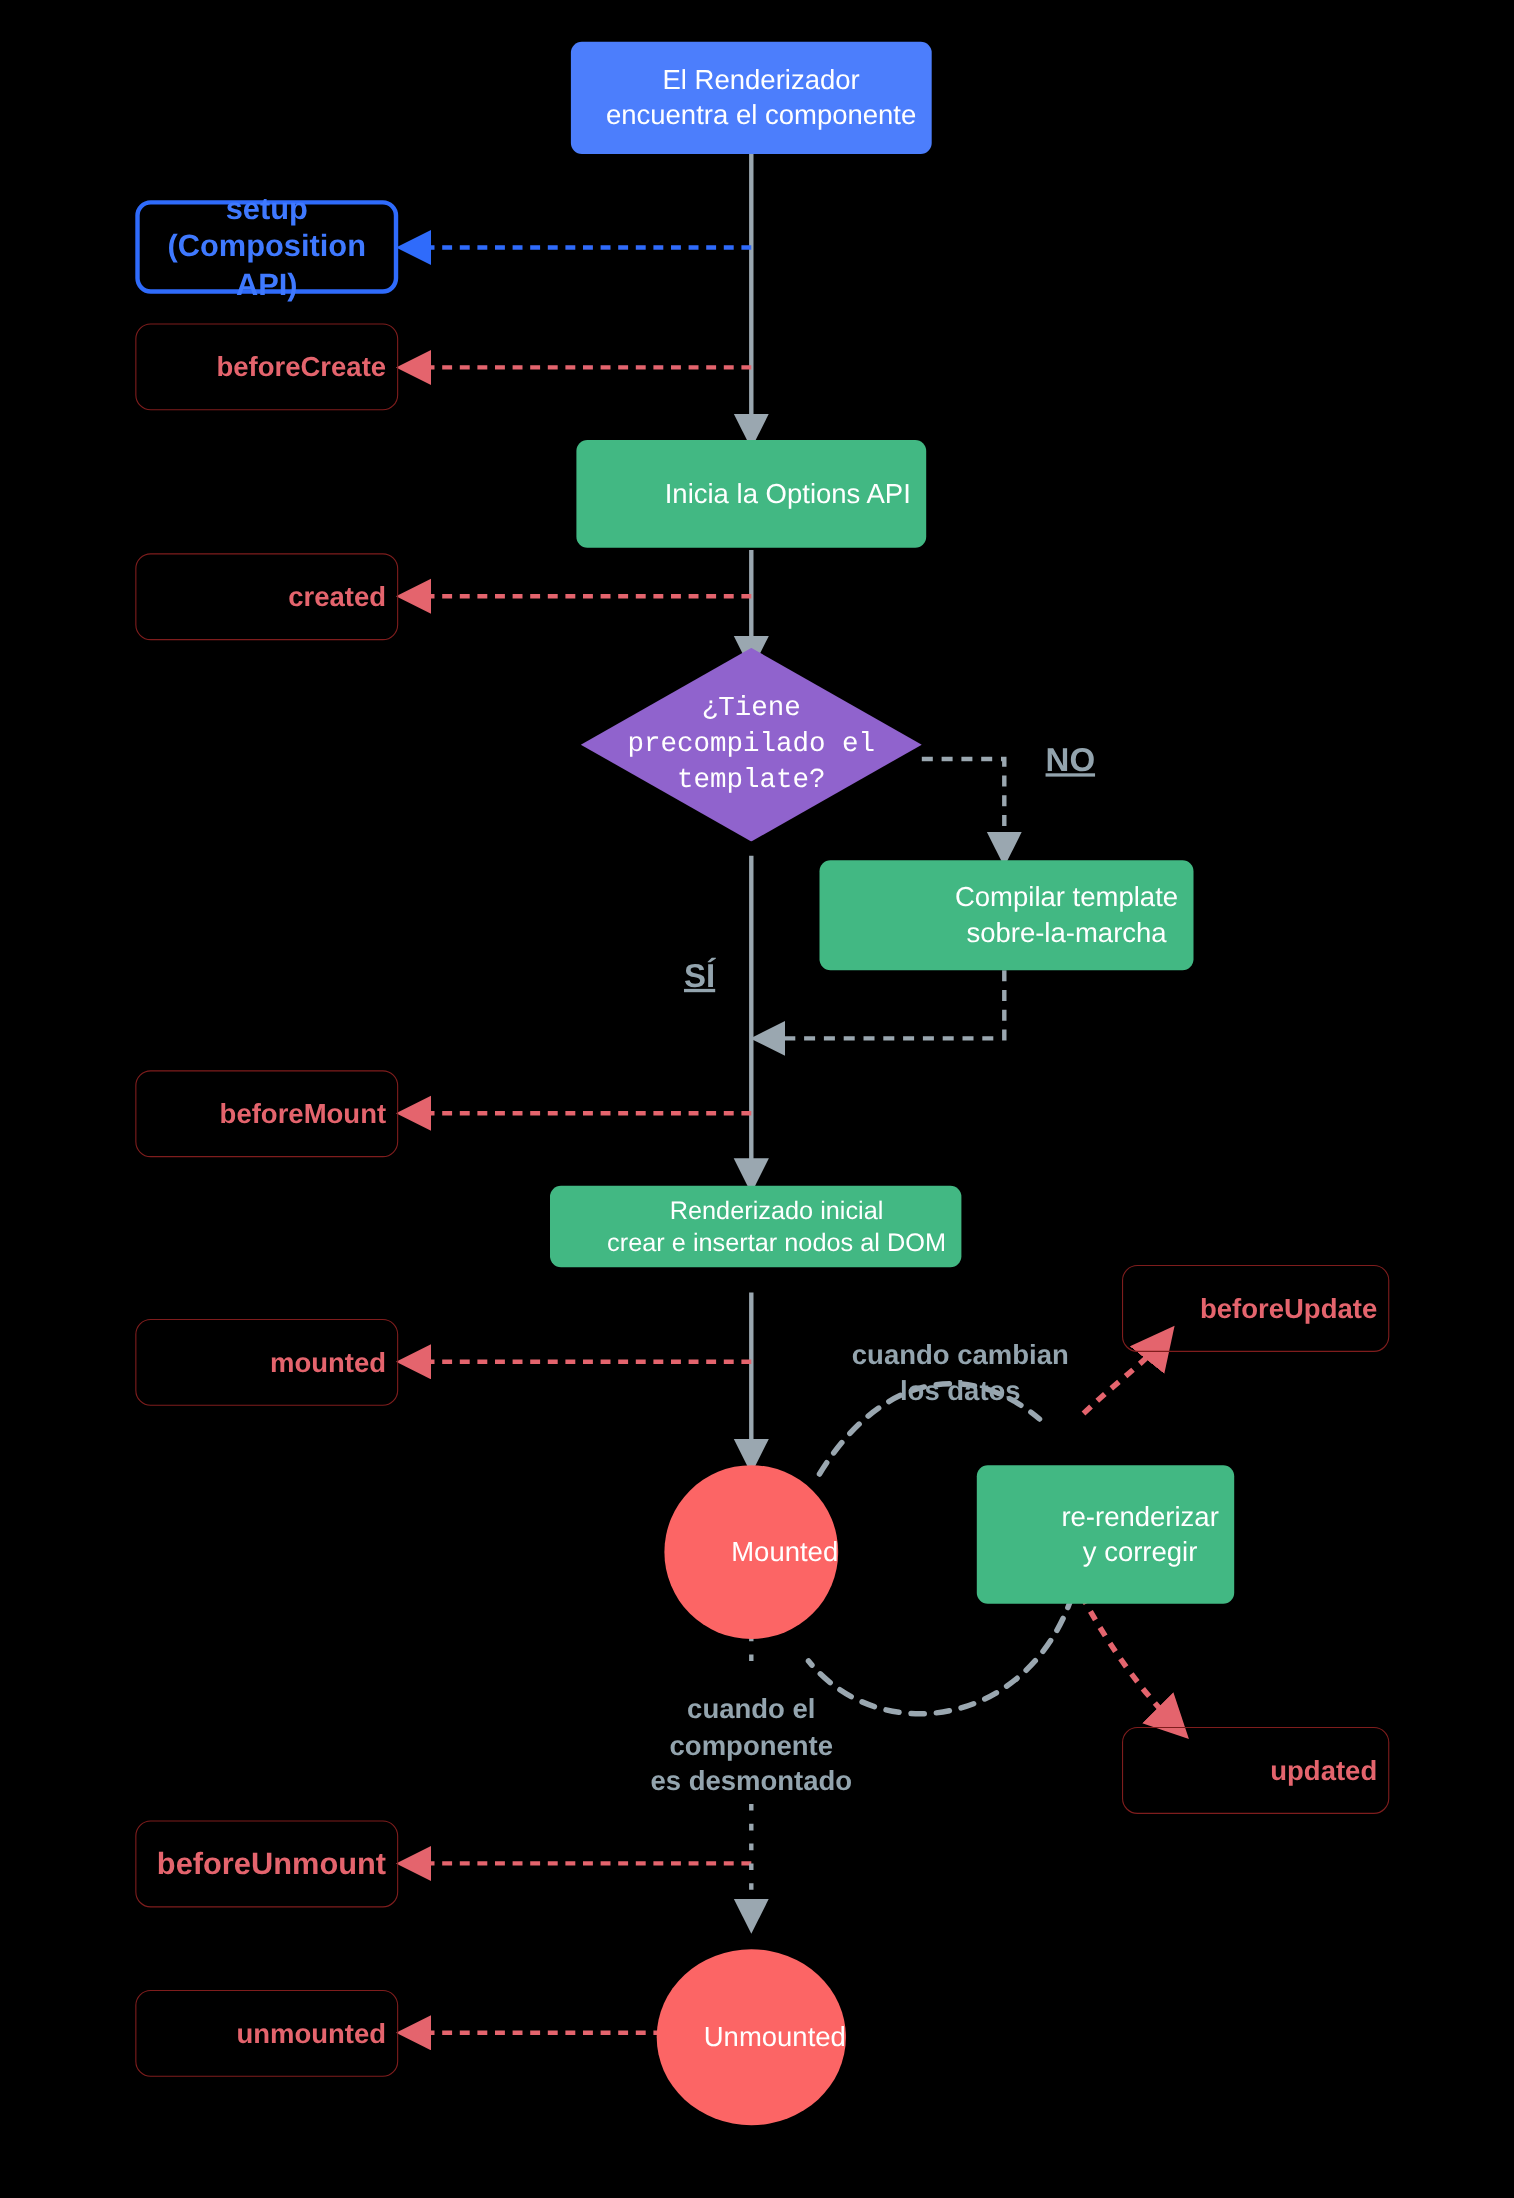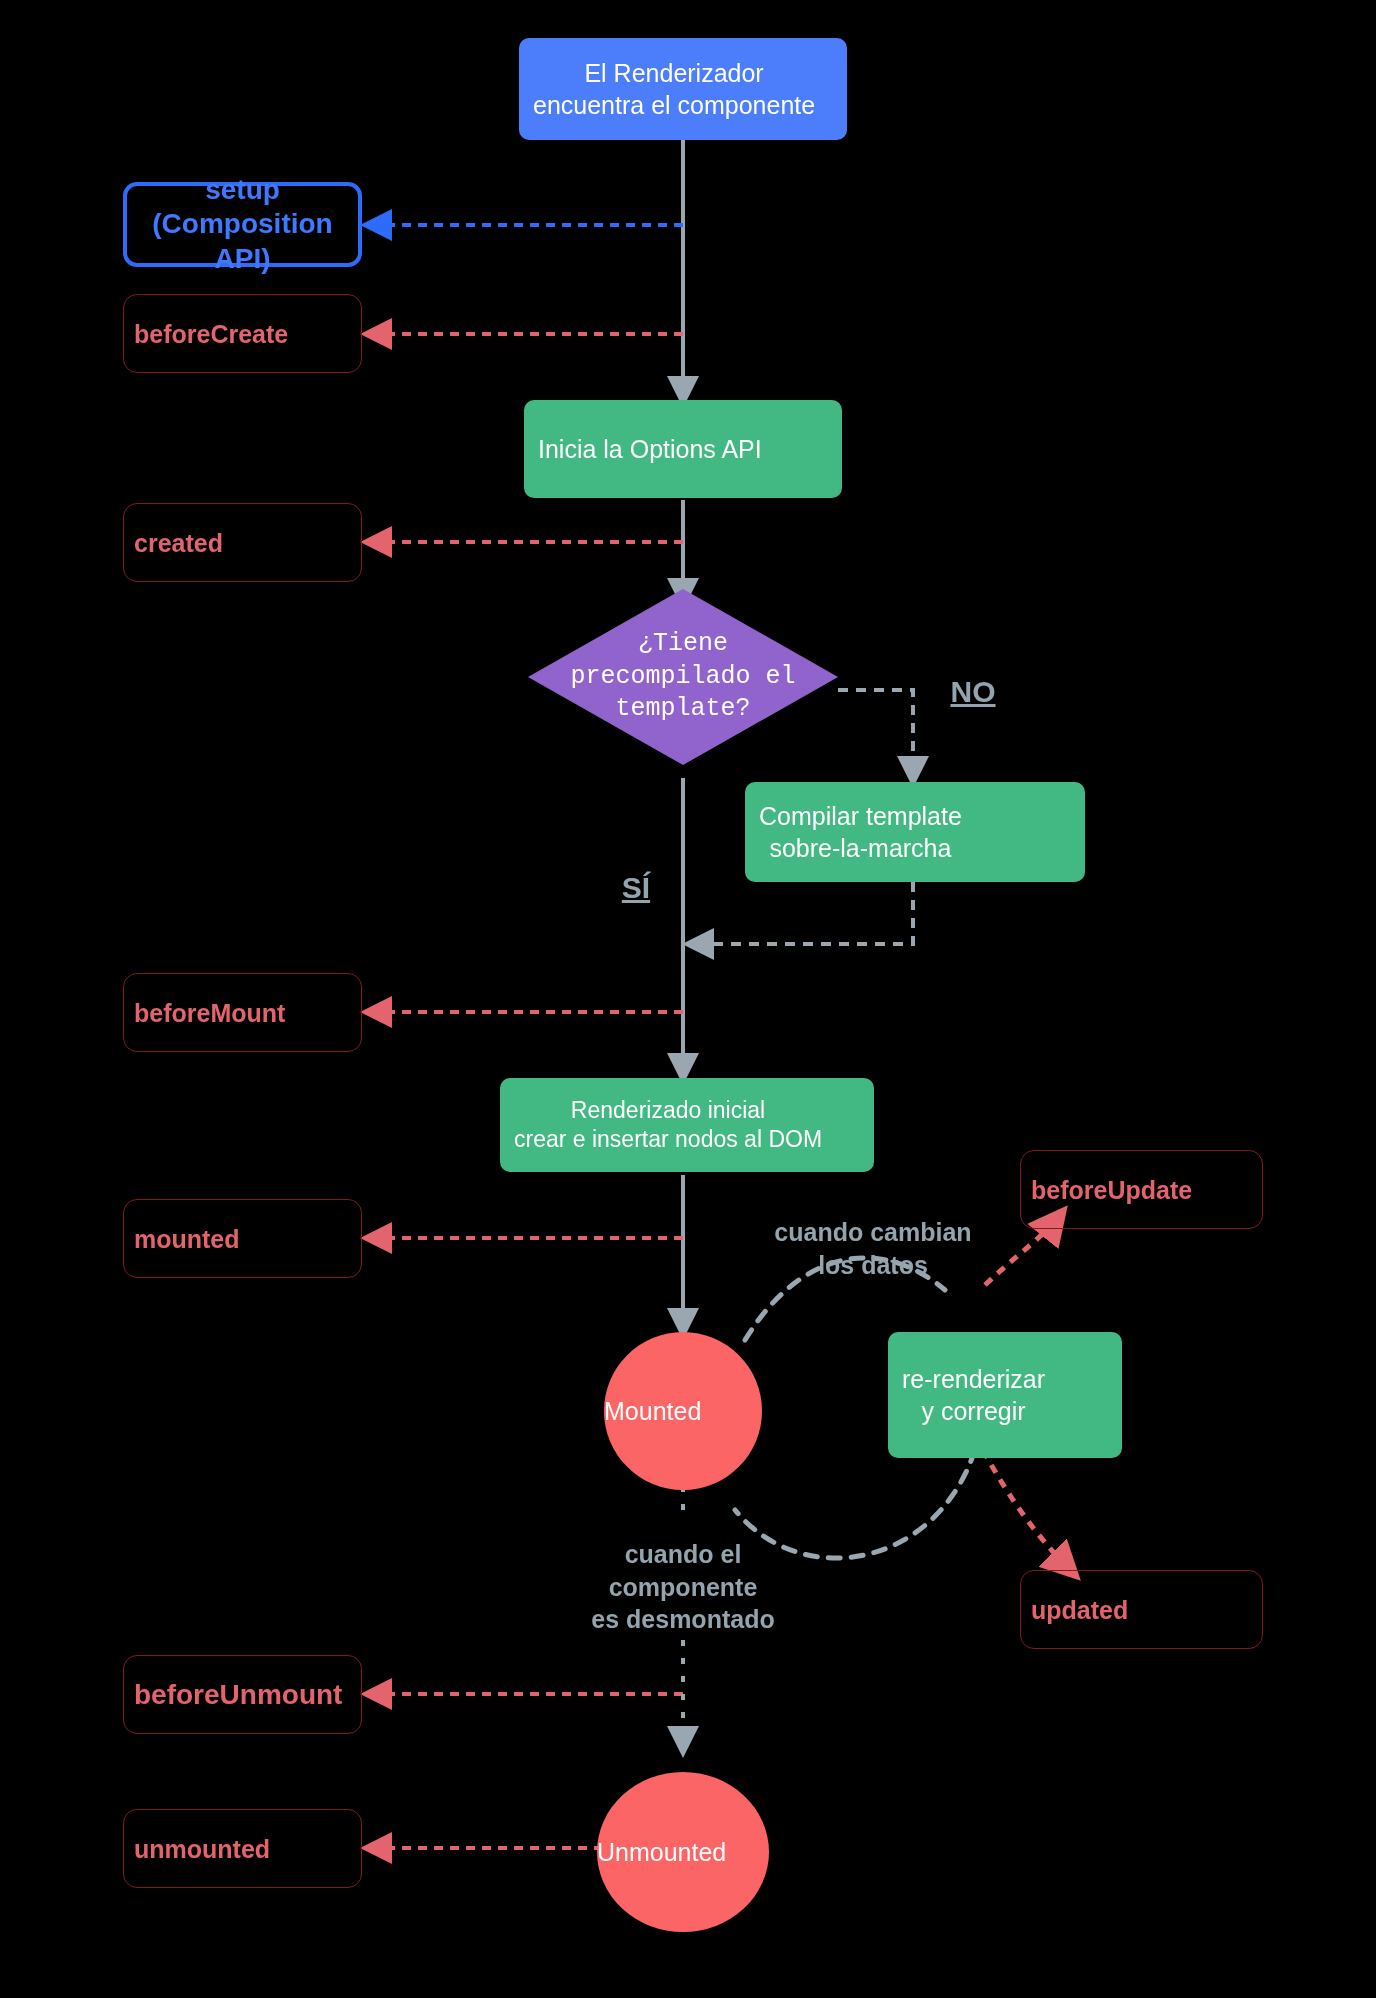--- a/index.html
+++ b/index.html
@@ -23,21 +23,21 @@
     top: 0; left: 0;
     width: 1376px;
     height: 1998px;
     pointer-events: none;
   }
   .node {
     position: absolute;
     box-sizing: border-box;
     display: flex;
     align-items: center;
-    justify-content: flex-start;
+    justify-content: flex-end;
     text-align: center;
     line-height: 1.28;
   }
   
   .box-filled {
     border-radius: 10px;
     color: #ffffff;
     font-size: 25px;
     padding: 6px 14px;
   }
@@ -205,21 +205,21 @@
   </div>
 
   <div class="edge-label lg" style="left:928px; top:672px; width:90px;">NO</div>
 
   <div class="edge-label lg" style="left:596px; top:868px; width:80px;">SÍ</div>
 
   <div class="node box-hook" style="left:123px; top:973px; width:239px; height:79px;">
     <span>beforeMount</span>
   </div>
 
-  <div class="node box-filled box-green" style="left:500px; top:1078px; width:374px; height:94px; font-size:23px;">
+  <div class="node box-filled box-green" style="left:500px; top:1078px; width:374px; height:74px; font-size:23px;">
     <span style="white-space: pre-line;">Renderizado inicial
 crear e insertar nodos al DOM</span>
   </div>
 
   <div class="node box-hook" style="left:123px; top:1199px; width:239px; height:79px;">
     <span>mounted</span>
   </div>
 
   <div class="node circle" style="left:604px; top:1332px; width:158px; height:158px;">
     <span>Mounted</span>

